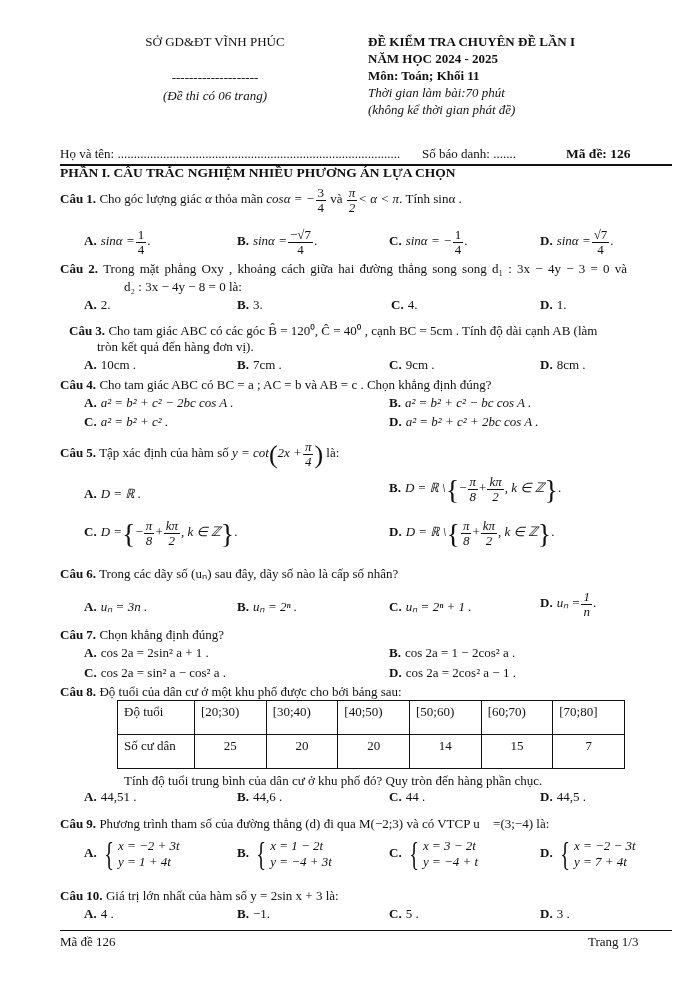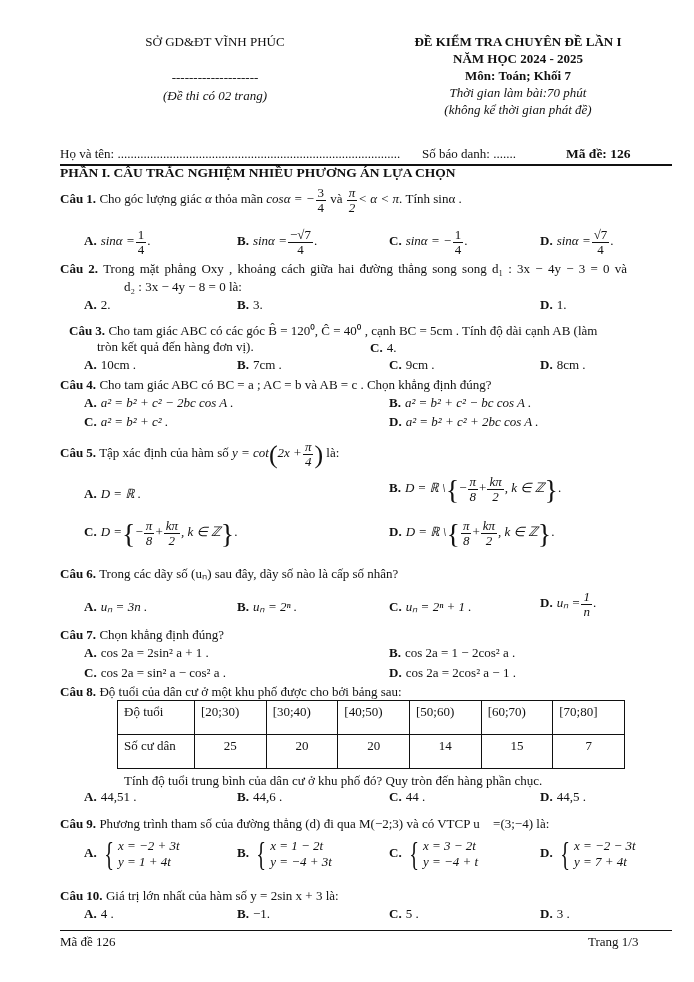--- a/index.html
+++ b/index.html
@@ -3,21 +3,21 @@
 <meta charset="utf-8">
 <style>
   * { box-sizing: border-box; margin: 0; padding: 0; }
   html, body { width: 694px; height: 982px; background: #ffffff; }
   body { font-family: "Liberation Serif", serif; color: #111; font-size: 13px; position: relative; overflow: hidden; }
   .page { position: absolute; left: 0; top: 0; width: 694px; height: 982px; }
   .abs { position: absolute; white-space: nowrap; }
   .b { font-weight: bold; }
   .i { font-style: italic; }
   .hdr-left { left: 100px; top: 33px; width: 230px; text-align: center; line-height: 18px; }
-  .hdr-right { left: 368px; top: 33px; width: 300px; text-align: center; line-height: 17px; }
+  .hdr-right { left: 368px; top: 33px; width: 300px; text-align: left; line-height: 17px; }
   .hline { position: absolute; background: #111; }
   .q { position: absolute; left: 60px; white-space: nowrap; font-size: 13px; }
   .opt { position: absolute; white-space: nowrap; font-size: 13px; }
   .opt .lbl { font-weight: bold; margin-right: 4px; }
   .m { font-style: italic; font-family: "Liberation Serif", serif; }
   .frac { display: inline-flex; flex-direction: column; align-items: center; vertical-align: middle; line-height: 14px; font-size: 13px; margin: 0 1px; }
   .frac .num { border-bottom: 1px solid #111; padding: 0 2px; }
   .frac .den { padding: 0 2px; }
   .brace-sys { display: inline-flex; align-items: center; vertical-align: middle; }
   .brace-sys .brace { font-size: 34px; line-height: 30px; font-weight: 300; transform: scaleX(0.6); margin-right: 1px; }
@@ -30,27 +30,27 @@
 </style>
 </head>
 <body>
 
 <div class="page">
 
   <div class="abs hdr-left">
     <div>SỞ GD&amp;ĐT VĨNH PHÚC</div>
     <div style="height:18px"></div>
     <div>--------------------</div>
-    <div class="i">(Đề thi có 02 trang)</div>
+    <div class="i">(Đề thi có 06 trang)</div>
   </div>
 
   <div class="abs hdr-right">
     <div class="b">ĐỀ KIỂM TRA CHUYÊN ĐỀ LẦN I</div>
     <div class="b">NĂM HỌC 2024 - 2025</div>
-    <div class="b">Môn: Toán; Khối 7</div>
+    <div class="b">Môn: Toán; Khối 11</div>
     <div class="i">Thời gian làm bài:70 phút</div>
     <div class="i">(không kể thời gian phát đề)</div>
   </div>
 
   <div class="abs" style="left:60px; top:146px;">Họ và tên: .......................................................................................</div>
   <div class="abs" style="left:422px; top:146px;">Số báo danh: .......</div>
   <div class="abs b" style="left:566px; top:146px; font-size:13.5px;">Mã đề: 126</div>
   <div class="hline" style="left:60px; top:164px; width:612px; height:2px;"></div>
 
   <div class="abs b" style="left:60px; top:165px; font-size:13.5px;">PHẦN I. CÂU TRẮC NGHIỆM NHIỀU PHƯƠNG ÁN LỰA CHỌN</div>
@@ -84,21 +84,21 @@
       </span><span>.</span></div>
   <div class="opt" style="left:540px; top:228px;"><span class="lbl">D.</span><span class="m">sinα =</span><span class="frac">
         <span class="num">√7</span>
         <span class="den">4</span>
       </span><span>.</span></div>
 
   <div class="q" style="top:261px; word-spacing:2px;"><span class="b">Câu 2.</span> <span>Trong mặt phẳng Oxy , khoảng cách giữa hai đường thẳng song song  d₁ : 3x − 4y − 3 = 0  và</span></div>
   <div class="q" style="left:124px; top:279px;">d₂ : 3x − 4y − 8 = 0  là:</div>
   <div class="opt" style="left:84px; top:297px;"><span class="lbl">A.</span><span>2.</span></div>
   <div class="opt" style="left:237px; top:297px;"><span class="lbl">B.</span><span>3.</span></div>
-  <div class="opt" style="left:370px; top:297px;margin-top:43px;"><span class="lbl">C.</span><span>4.</span></div>
+  <div class="opt" style="left:391px; top:297px;"><span class="lbl">C.</span><span>4.</span></div>
   <div class="opt" style="left:540px; top:297px;"><span class="lbl">D.</span><span>1.</span></div>
 
   <div class="q" style="top:321px;margin-left:9px;"><span class="b">Câu 3.</span> <span>Cho tam giác  ABC  có các góc  B̂ = 120⁰, Ĉ = 40⁰ , cạnh  BC = 5cm . Tính độ dài cạnh  AB  (làm</span></div>
   <div class="q" style="left:97px; top:339px;">tròn kết quả đến hàng đơn vị).</div>
   <div class="opt" style="left:84px; top:357px;"><span class="lbl">A.</span><span>10cm .</span></div>
   <div class="opt" style="left:237px; top:357px;"><span class="lbl">B.</span><span>7cm .</span></div>
   <div class="opt" style="left:389px; top:357px;"><span class="lbl">C.</span><span>9cm .</span></div>
   <div class="opt" style="left:540px; top:357px;"><span class="lbl">D.</span><span>8cm .</span></div>
 
   <div class="q" style="top:377px;"><span class="b">Câu 4.</span> <span>Cho tam giác  ABC  có  BC = a ;  AC = b  và  AB = c . Chọn khẳng định đúng?</span></div>

